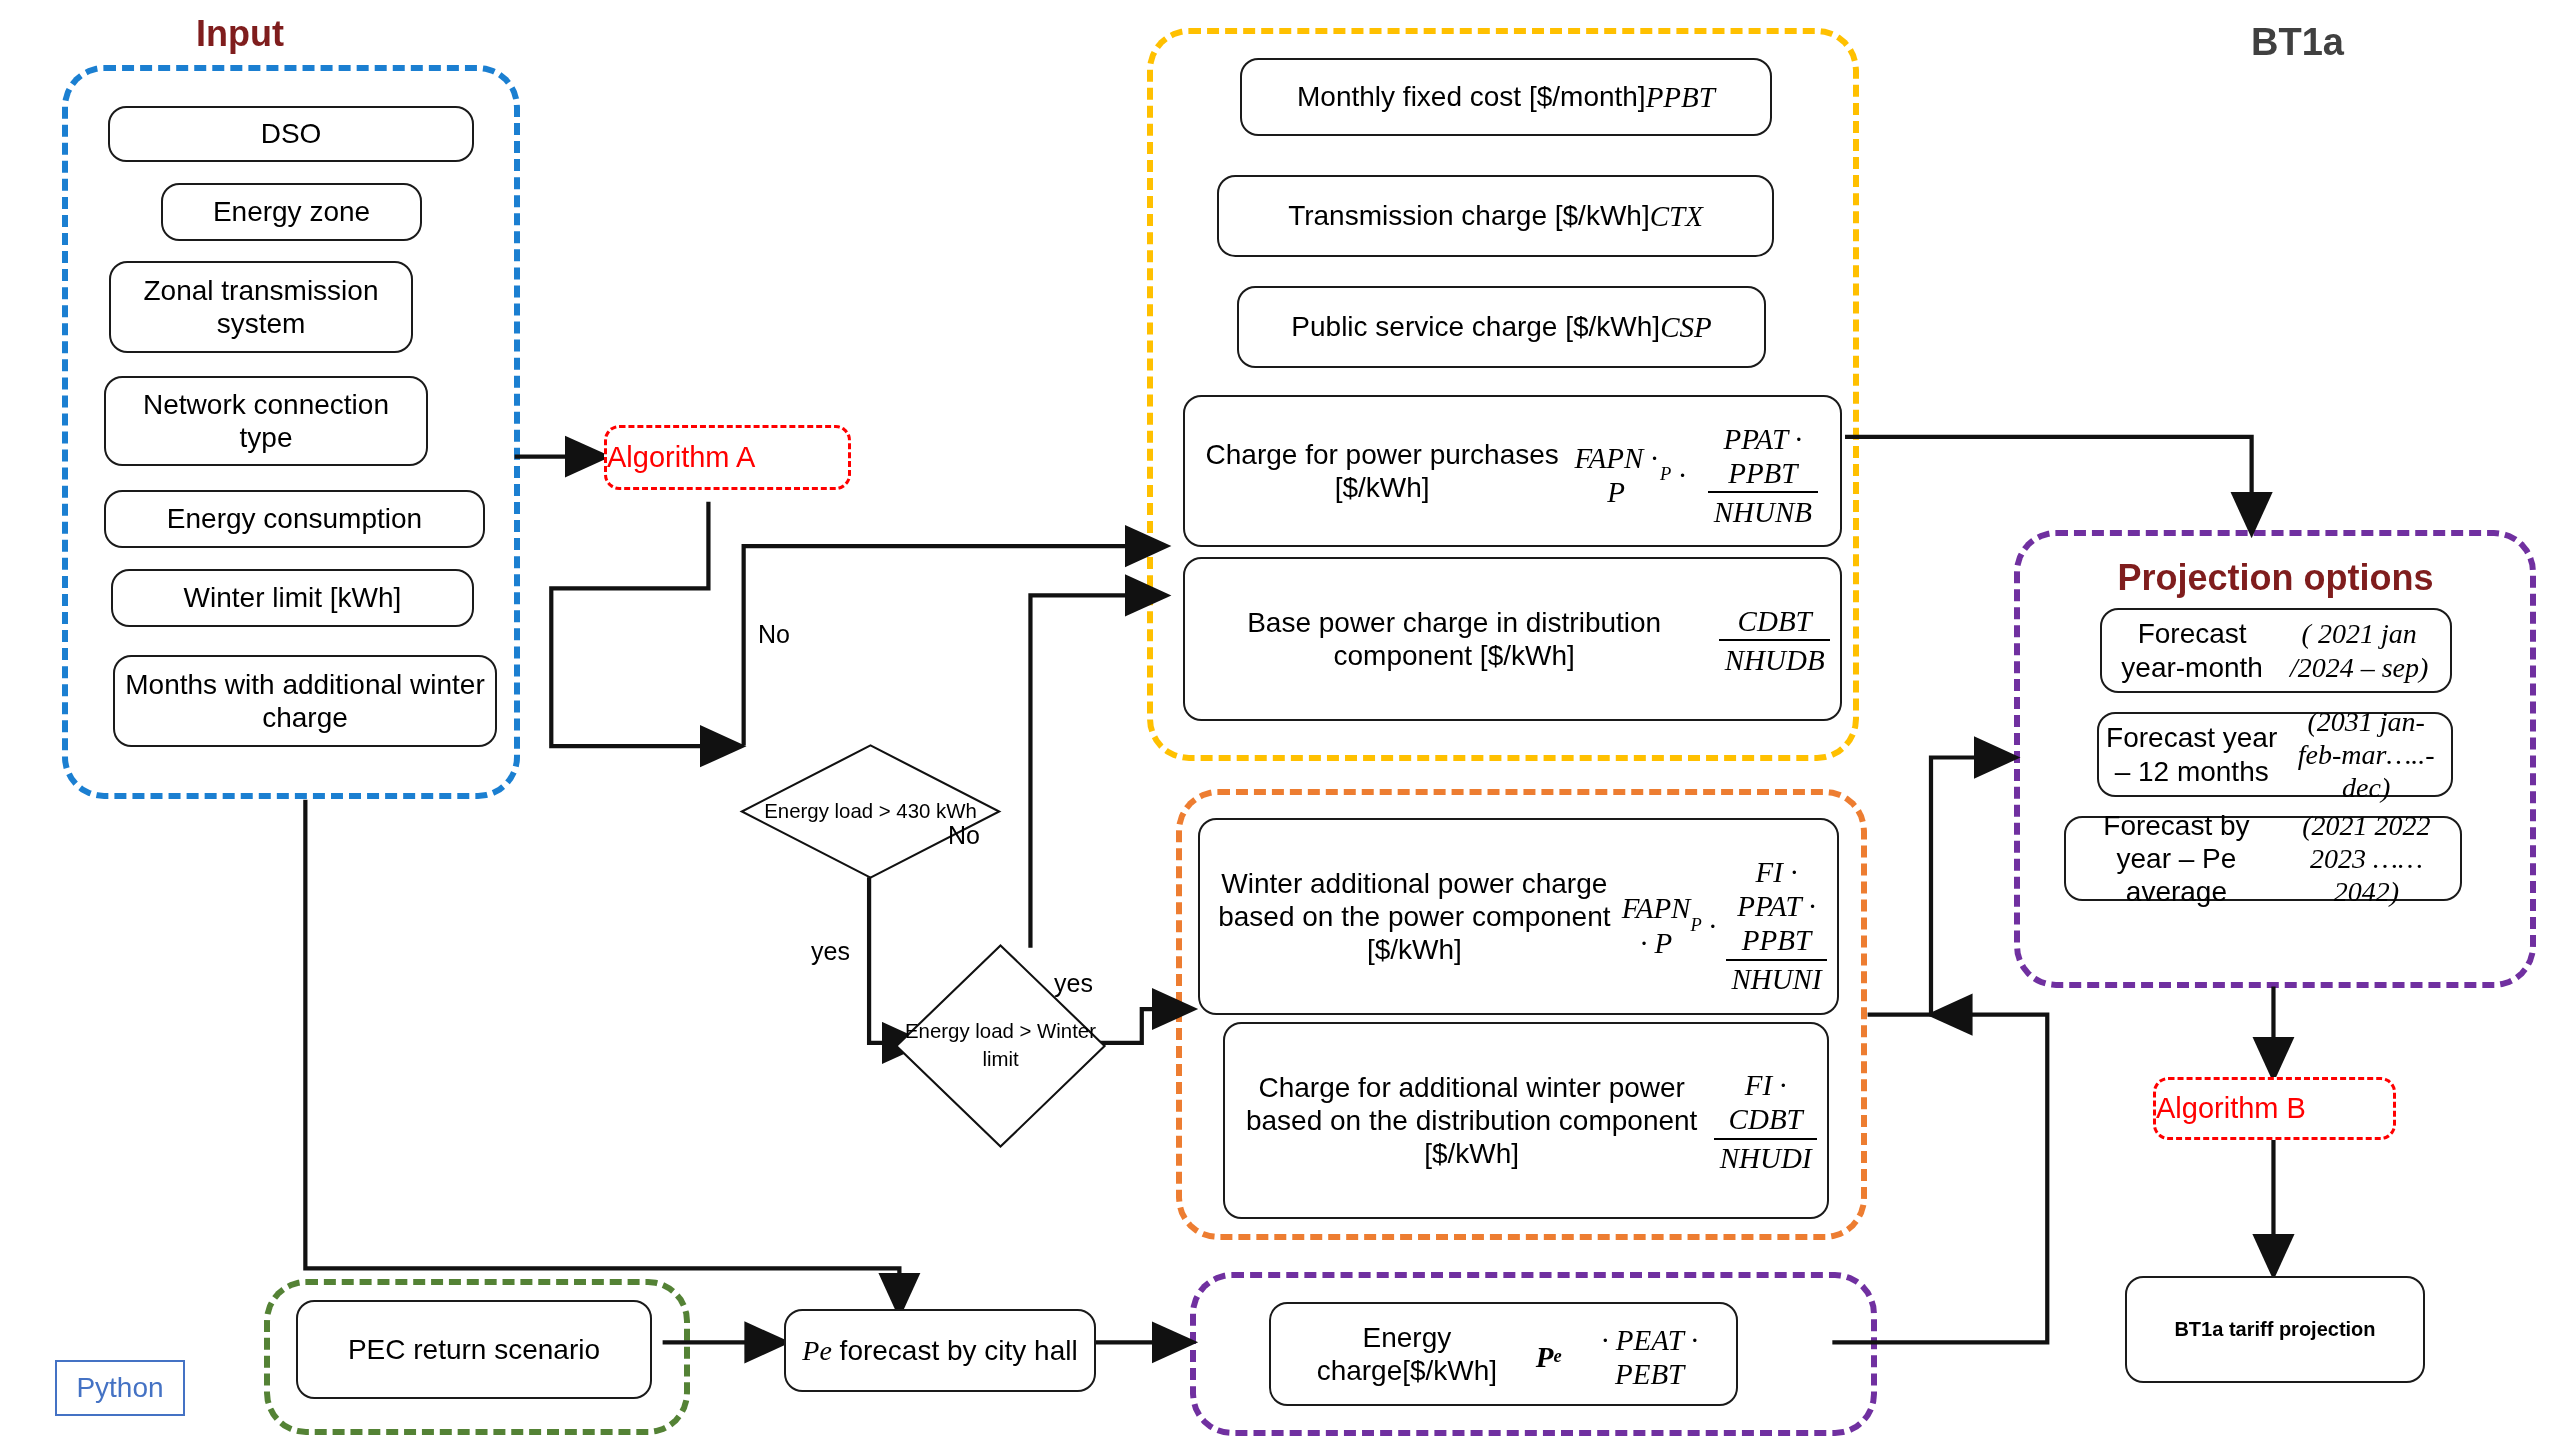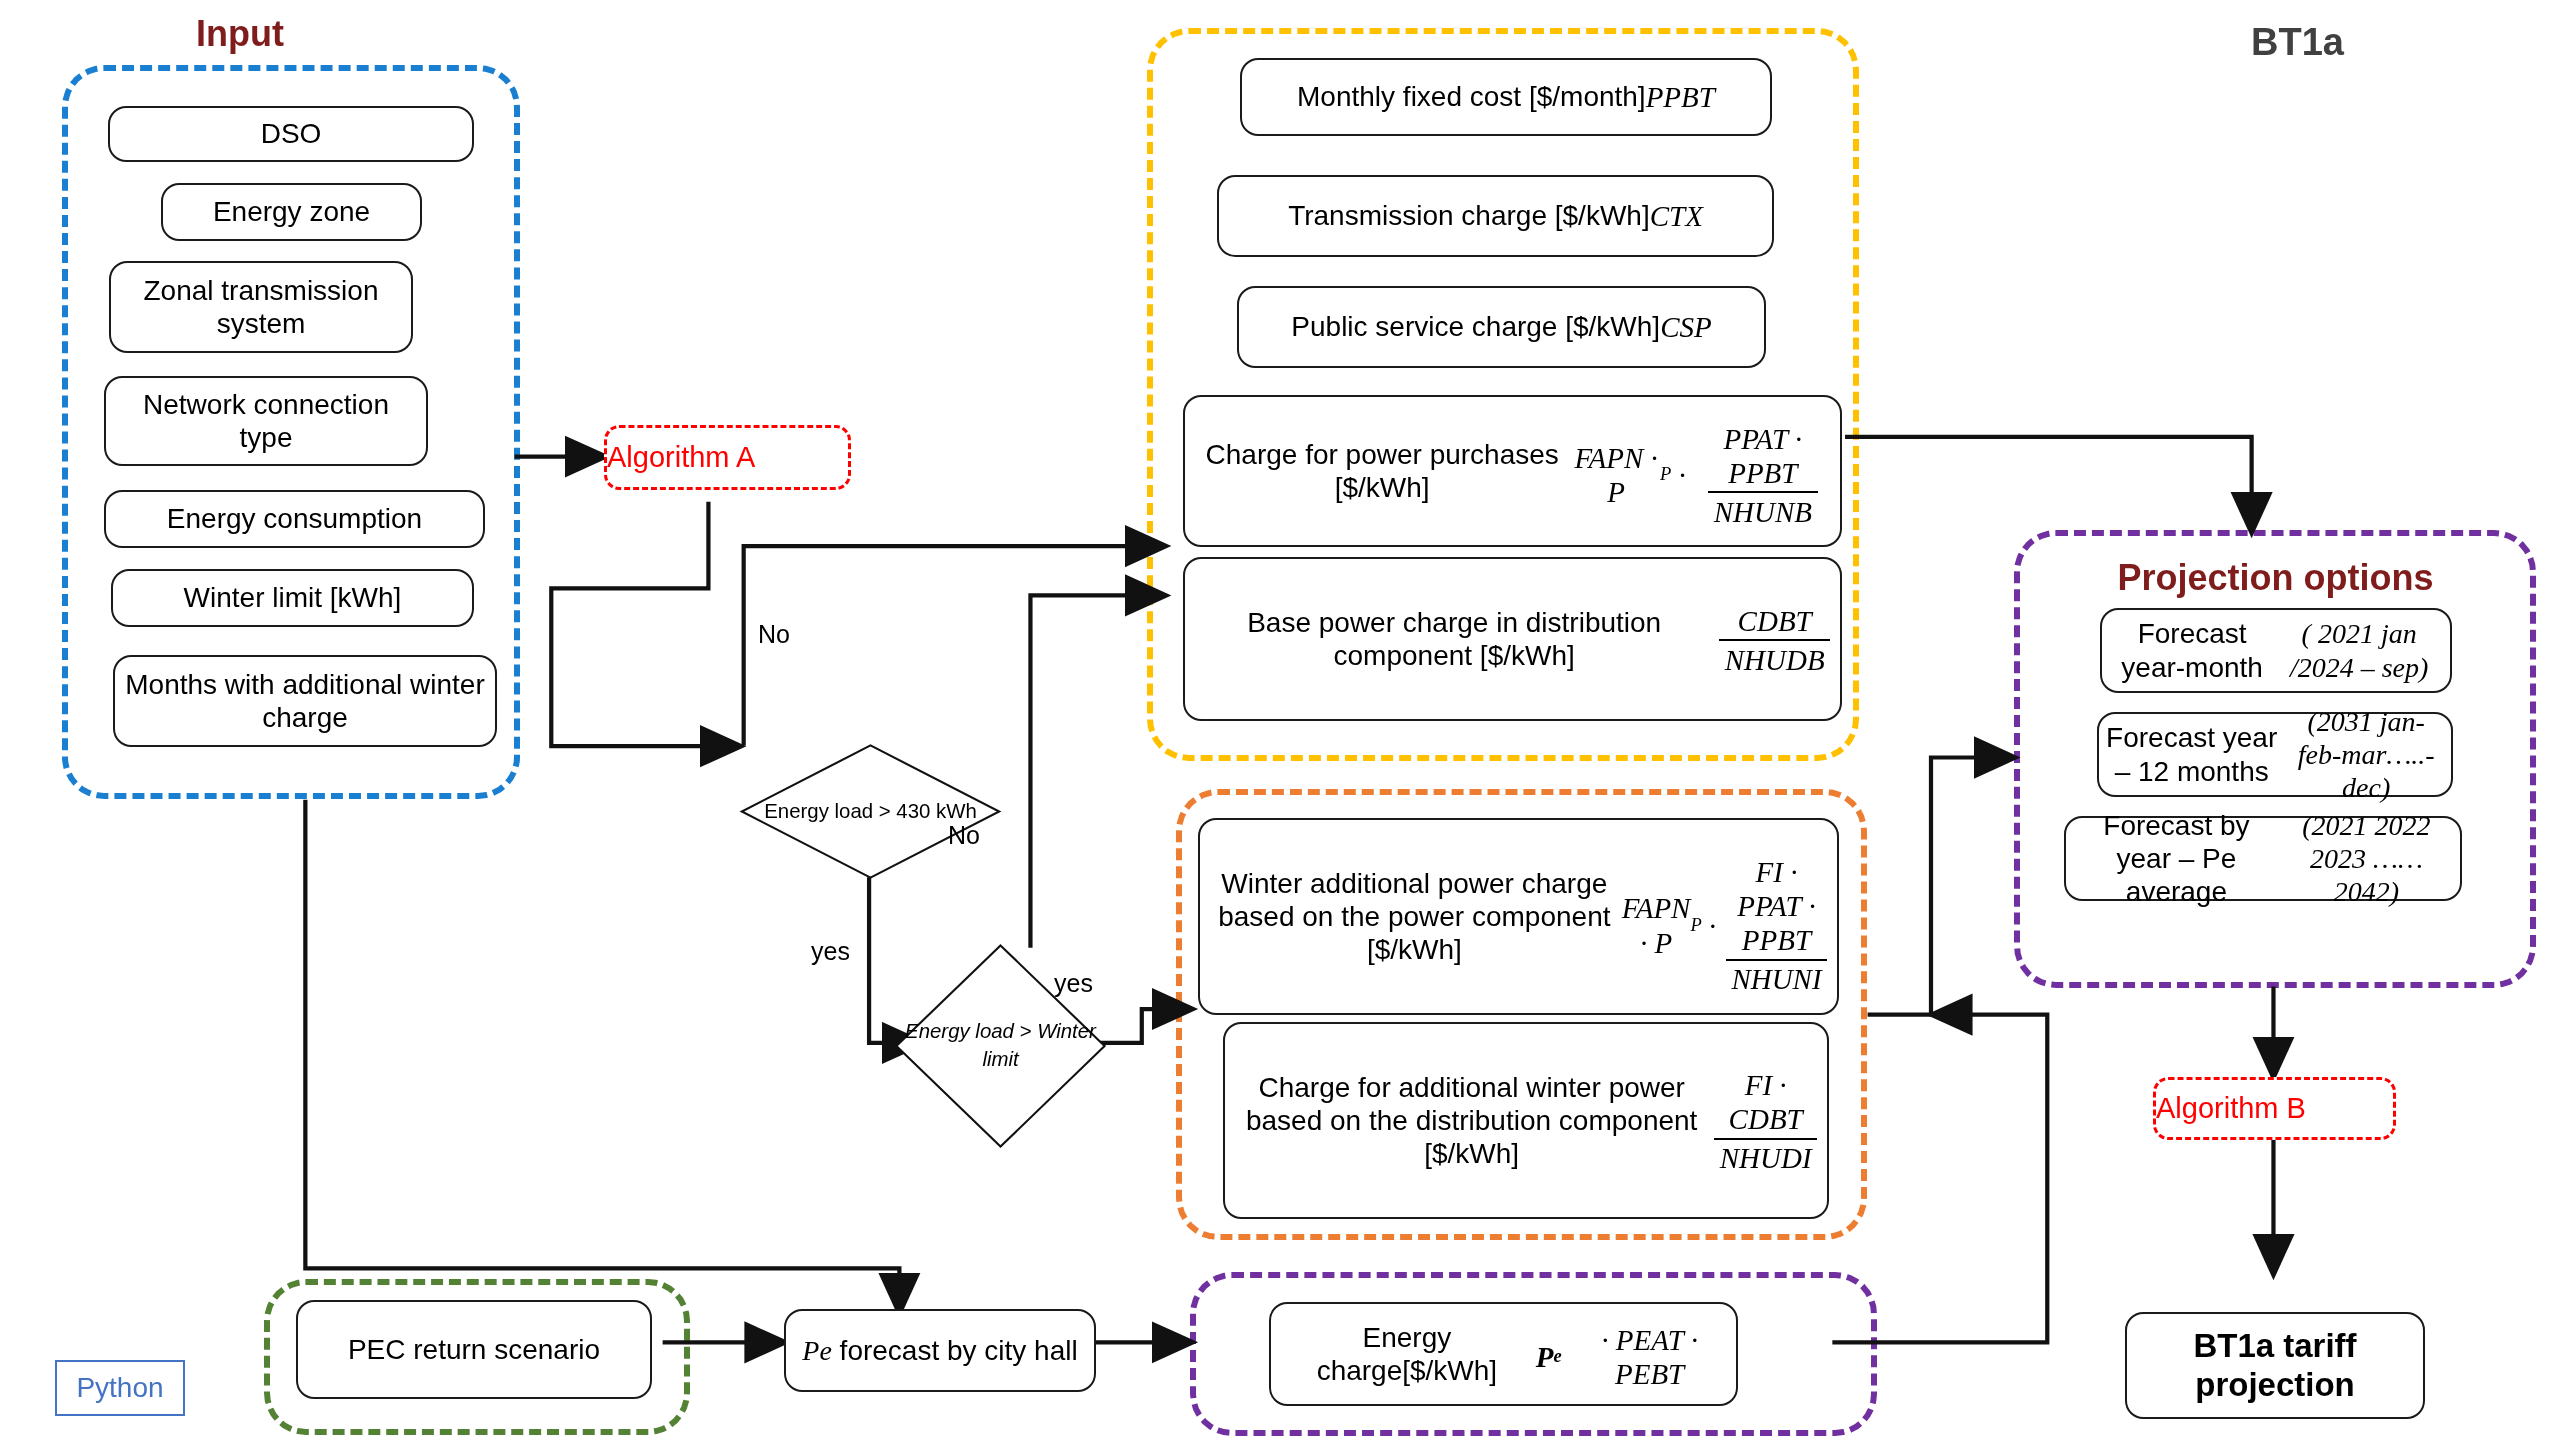--- a/index.html
+++ b/index.html
@@ -192,21 +192,21 @@
     <svg width="261" height="135" viewBox="0 0 370 192">
       <polygon points="185,2 368,96 185,190 2,96" fill="#fff" stroke="#111" stroke-width="3"></polygon>
     </svg>
     <div class="diamond-txt">
       <span>Energy load &gt; 430 kWh</span>
     </div>
   </div>
   <div class="lbl" style="left:758px;top:620px;">No</div>
   <div class="lbl" style="left:811px;top:937px;">yes</div>
 
-  <div class="diamond-wrap" style="left:895px;top:944px;width:211px;height:204px;font-style:italic;">
+  <div class="diamond-wrap" style="left:895px;top:944px;width:211px;height:204px;">
     <svg width="211" height="204" viewBox="0 0 300 290">
       <polygon points="150,2 298,145 150,288 2,145" fill="#fff" stroke="#111" stroke-width="3"></polygon>
     </svg>
     <div class="diamond-txt">
       <span>Energy load &gt; Winter limit</span>
     </div>
   </div>
   <div class="lbl" style="left:948px;top:821px;">No</div>
   <div class="lbl" style="left:1054px;top:969px;">yes</div>
 
@@ -293,21 +293,21 @@
     <span class="ttl">Forecast by year –  Pe average</span>
     <span class="ttl serif-it">(2021  2022  2023 …… 2042)</span>
   </div>
 
   <div class="heading gray" style="left:2192px;top:21px;width:211px;">BT1a</div>
 
   <div class="algo" style="left:2153px;top:1077px;width:243px;height:63px;">
     <span>Algorithm B</span>
   </div>
 
-  <div class="node bold" style="left:2125px;top:1276px;width:300px;height:107px;font-size:33px;margin-top:36px;">
+  <div class="node bold" style="left:2125px;top:1276px;width:300px;height:107px;font-size:20px;">
     <span class="ttl">BT1a tariff projection</span>
   </div>
 
   <div class="group g-green" style="left:264px;top:1279px;width:426px;height:156px;"></div>
 
   <div class="node" style="left:296px;top:1300px;width:356px;height:99px;">
     <span class="ttl">PEC return scenario</span>
   </div>
 
   <div class="node" style="left:784px;top:1309px;width:312px;height:83px;">

